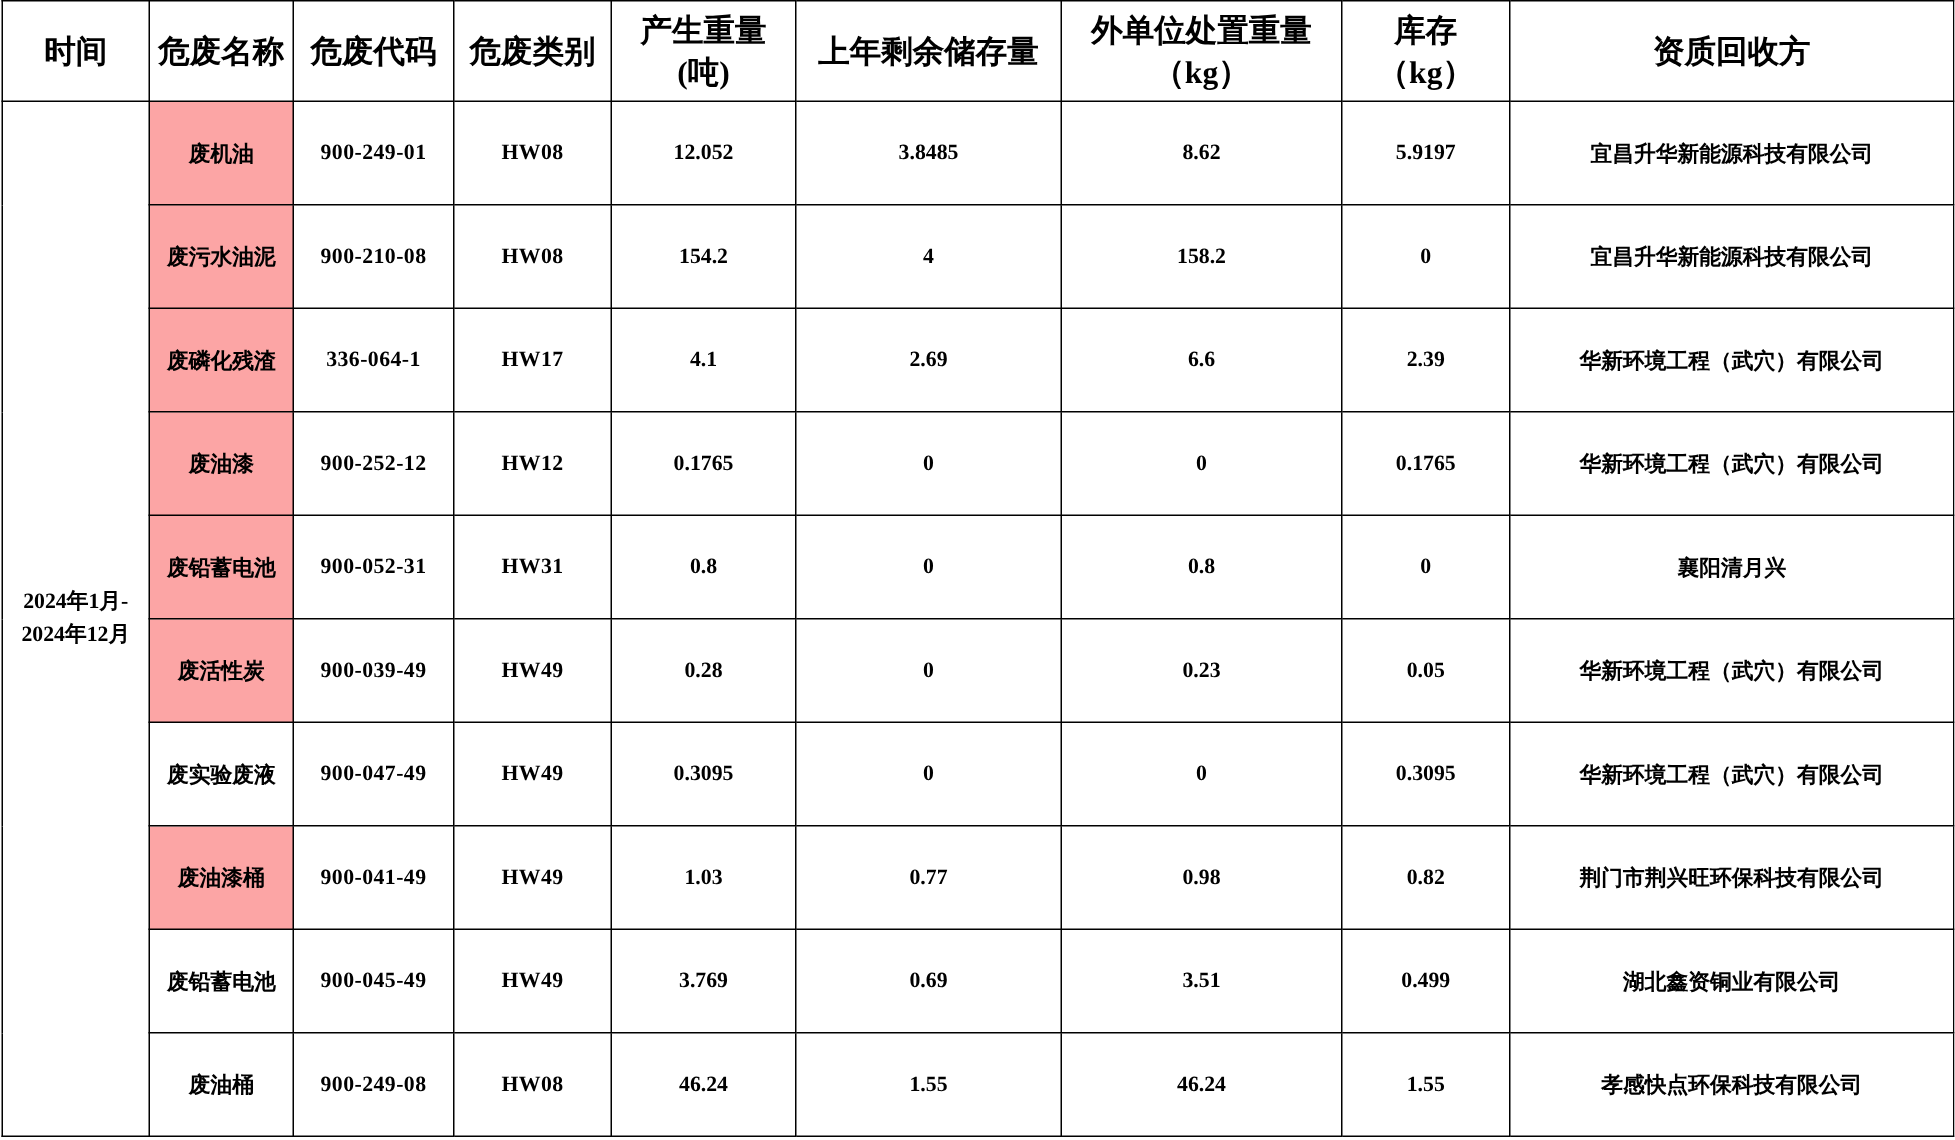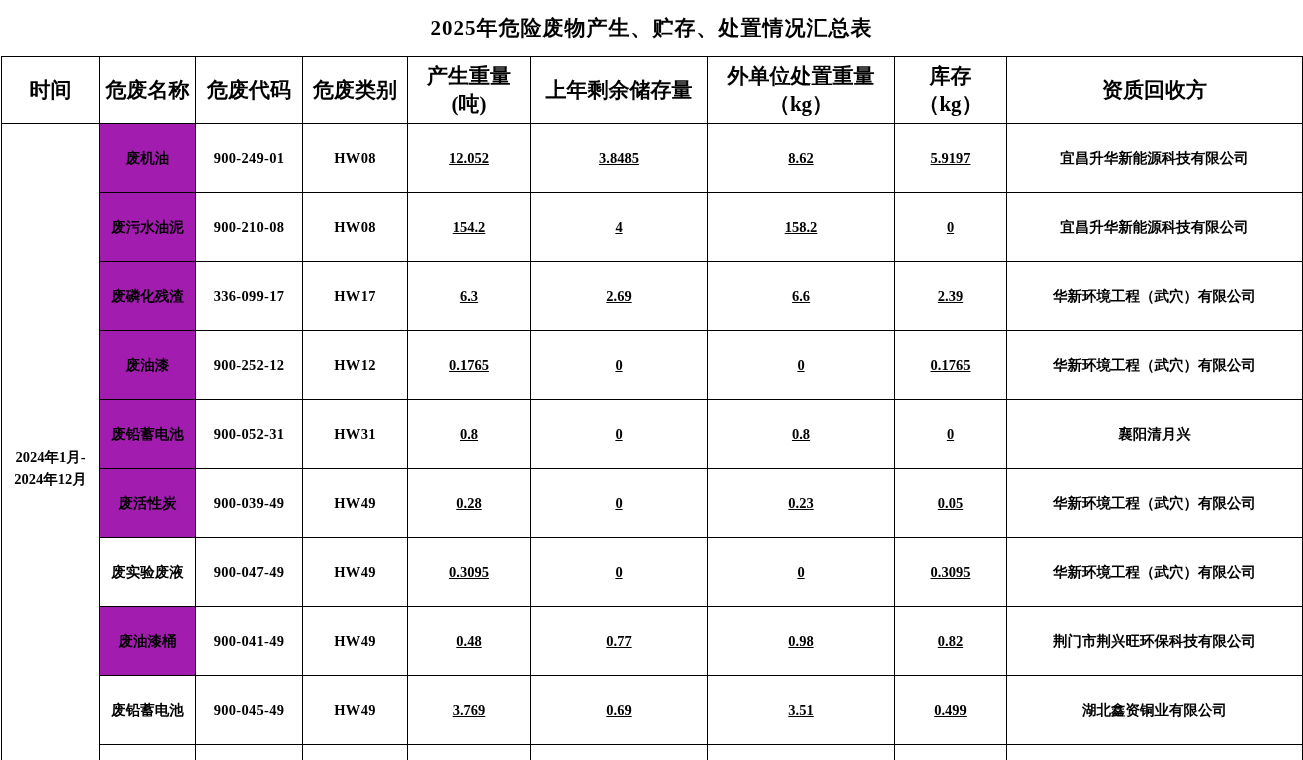--- a/index.html
+++ b/index.html
@@ -56,32 +56,31 @@
     font-weight: bold;
     font-size: 14.5px;
     line-height: 1.45;
     white-space: pre-line;
   }
   td.name {
     font-weight: bold;
     font-size: 15px;
   }
   td.name.hl {
-    background: #a21caf;
+    background: #fca5a5;
   }
   td.code, td.category {
     font-family: "Liberation Mono", "DejaVu Sans Mono", monospace;
     font-size: 14px;
     letter-spacing: 0.3px;
     font-weight: normal;
   }
   td.num {
     font-weight: normal;
     font-size: 14.5px;
-    text-decoration: underline;
   }
   td.vendor {
     font-weight: normal;
     font-size: 14.5px;
   }
   
   col.c-period   { width: 98px; }
   col.c-name     { width: 96px; }
   col.c-code     { width: 107px; }
   col.c-category { width: 105px; }
@@ -89,21 +88,20 @@
   col.c-carry    { width: 177px; }
   col.c-disposed { width: 187px; }
   col.c-stock    { width: 112px; }
   col.c-vendor   { width: 296px; }
 </style>
 </head>
 <body>
 
 <div class="page">
 
-  <div class="doc-title">2025年危险废物产生、贮存、处置情况汇总表</div>
 
   <table class="haz">
     <colgroup>
       <col class="c-period">
       <col class="c-name">
       <col class="c-code">
       <col class="c-category">
       <col class="c-produced">
       <col class="c-carry">
       <col class="c-disposed">
@@ -141,23 +139,23 @@
         <td class="code">900-210-08</td>
         <td class="category">HW08</td>
         <td class="num">154.2</td>
         <td class="num">4</td>
         <td class="num">158.2</td>
         <td class="num">0</td>
         <td class="vendor">宜昌升华新能源科技有限公司</td>
       </tr>
       <tr>
         <td class="name hl">废磷化残渣</td>
-        <td class="code">336-099-17</td>
+        <td class="code">336-064-1</td>
         <td class="category">HW17</td>
-        <td class="num">6.3</td>
+        <td class="num">4.1</td>
         <td class="num">2.69</td>
         <td class="num">6.6</td>
         <td class="num">2.39</td>
         <td class="vendor">华新环境工程（武穴）有限公司</td>
       </tr>
       <tr>
         <td class="name hl">废油漆</td>
         <td class="code">900-252-12</td>
         <td class="category">HW12</td>
         <td class="num">0.1765</td>
@@ -193,21 +191,21 @@
         <td class="num">0.3095</td>
         <td class="num">0</td>
         <td class="num">0</td>
         <td class="num">0.3095</td>
         <td class="vendor">华新环境工程（武穴）有限公司</td>
       </tr>
       <tr>
         <td class="name hl">废油漆桶</td>
         <td class="code">900-041-49</td>
         <td class="category">HW49</td>
-        <td class="num">0.48</td>
+        <td class="num">1.03</td>
         <td class="num">0.77</td>
         <td class="num">0.98</td>
         <td class="num">0.82</td>
         <td class="vendor">荆门市荆兴旺环保科技有限公司</td>
       </tr>
       <tr>
         <td class="name">废铅蓄电池</td>
         <td class="code">900-045-49</td>
         <td class="category">HW49</td>
         <td class="num">3.769</td>

